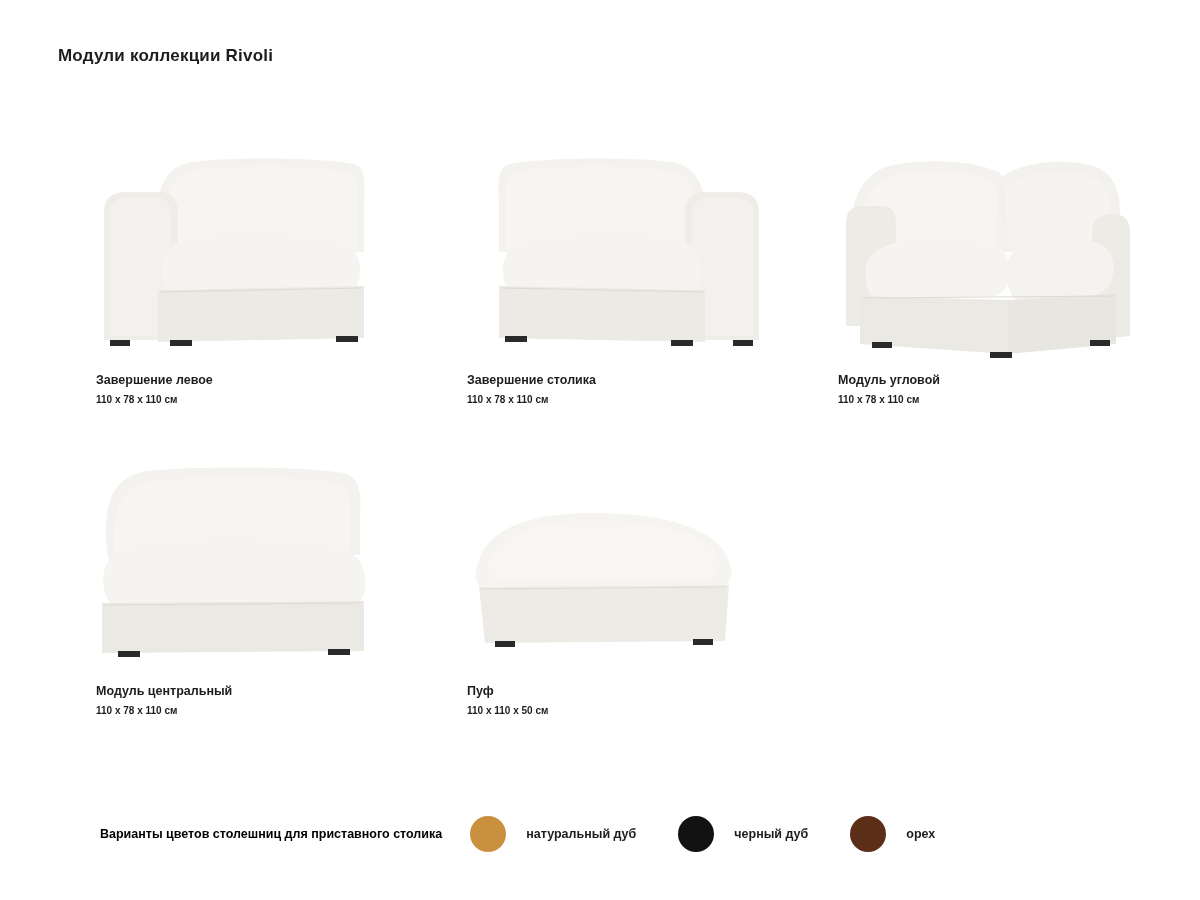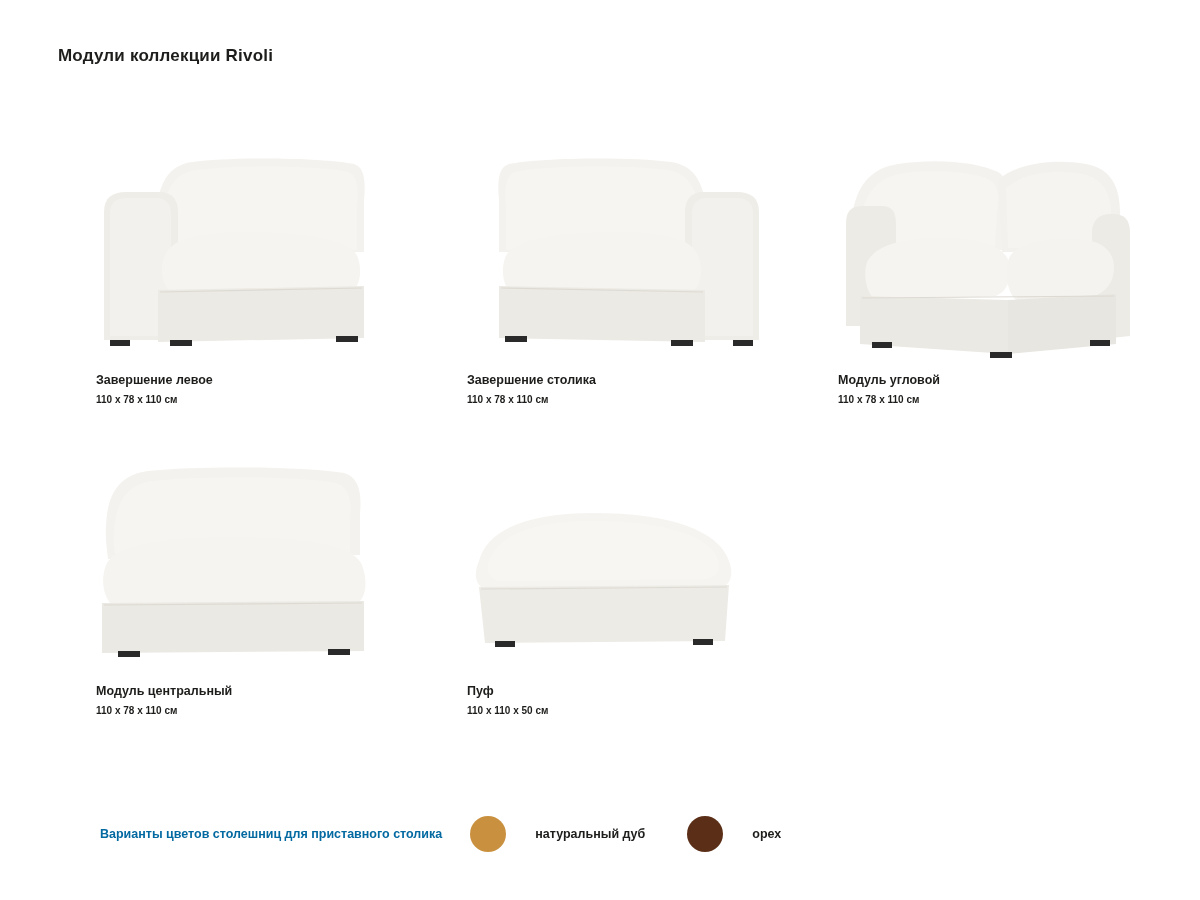--- a/index.html
+++ b/index.html
@@ -86,39 +86,39 @@
     position: absolute;
     left: 100px;
     top: 816px;
     width: 1000px;
     display: flex;
     align-items: center;
   }
   .legend-label {
     font-size: 12.5px;
     font-weight: bold;
-    color: #0369a1;
+    color: #000000;
     white-space: nowrap;
   }
   .swatch-group {
     display: flex;
     align-items: center;
     margin-left: 28px;
   }
   .swatch {
     width: 36px;
     height: 36px;
     border-radius: 50%;
     flex: none;
   }
   .swatch-text {
     font-size: 12.5px;
     font-weight: bold;
     color: #1d1d1b;
-    margin-left: 29px;
+    margin-left: 20px;
     white-space: nowrap;
   }
 </style>
 </head>
 <body>
 
 <div class="page">
 
   <div class="page-title">Модули коллекции Rivoli</div>
 
@@ -259,20 +259,24 @@
   </div>
 
   <div class="legend">
     <div class="legend-label">Варианты цветов столешниц для приставного столика</div>
 
     <div class="swatch-group" style="margin-left:28px;">
       <div class="swatch" style="background:#c9913f;"></div>
       <div class="swatch-text">натуральный дуб</div>
     </div>
 
+    <div class="swatch-group" style="margin-left:42px;">
+      <div class="swatch" style="background:#121212;"></div>
+      <div class="swatch-text">черный дуб</div>
+    </div>
 
     <div class="swatch-group" style="margin-left:42px;">
       <div class="swatch" style="background:#5b2f17;"></div>
       <div class="swatch-text">орех</div>
     </div>
   </div>
 
 </div>
 
 </body></html>

